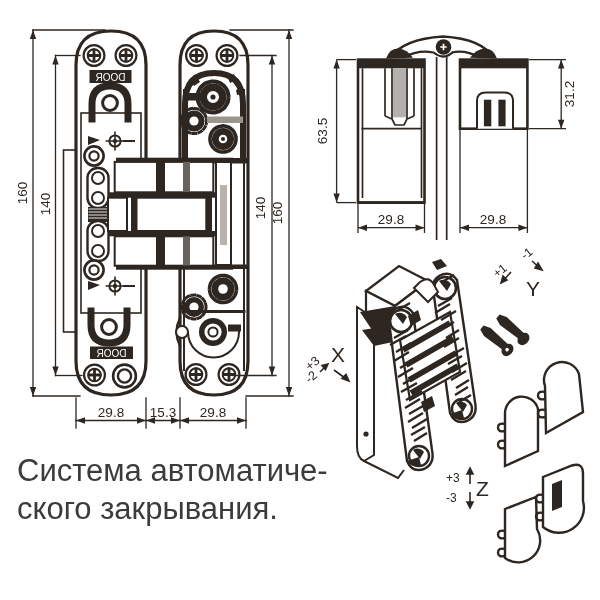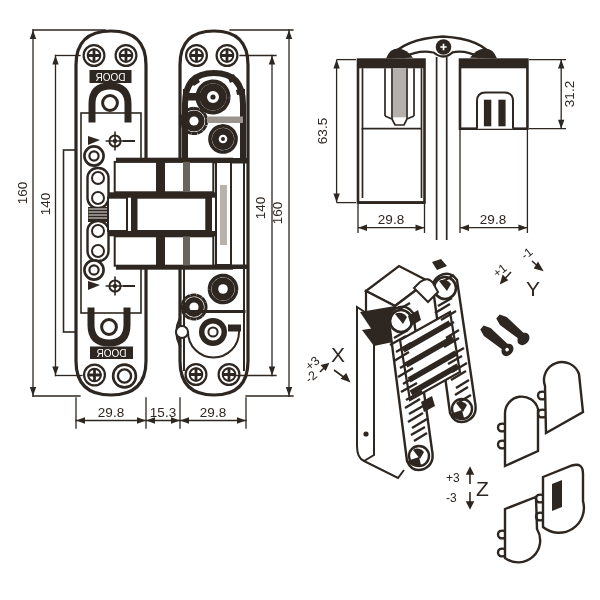--- a/index.html
+++ b/index.html
@@ -396,13 +396,14 @@
 <path d="M505,531 q-7,-1.5 -7,3.5 q0,5 7,3.5 M505,549 q-7,-1.5 -7,3.5 q0,5 7,3.5" class="cap" stroke-width="1.8"></path>
 </g>
 
 <g>
 <path d="M543,477 L572,465.5 Q583,462 583,474 L583,501 A25,25 0 0 1 543,527 Z" class="cap"></path>
 <path d="M543,495 q-7,-1.5 -7,3.5 q0,5 7,3.5 M543,513 q-7,-1.5 -7,3.5 q0,5 7,3.5" class="cap" stroke-width="1.8"></path>
 <path d="M552,484 L562,480 L562,507 L552,511 Z" fill="#2e2620"></path>
 </g>
 </svg>
 
+<div style="position:absolute;left:17px;top:452px;width:560px;color:#3b3b3b;font-size:31px;line-height:38px;letter-spacing:0px;">Система автоматиче-<br>ского закрывания.</div>
 </div>
 
 </body></html>

